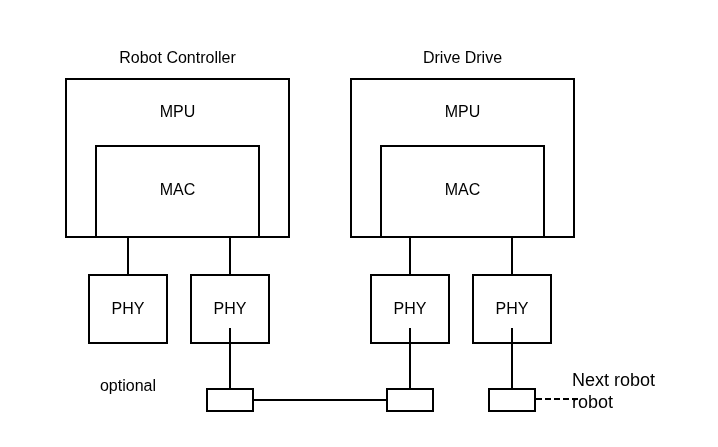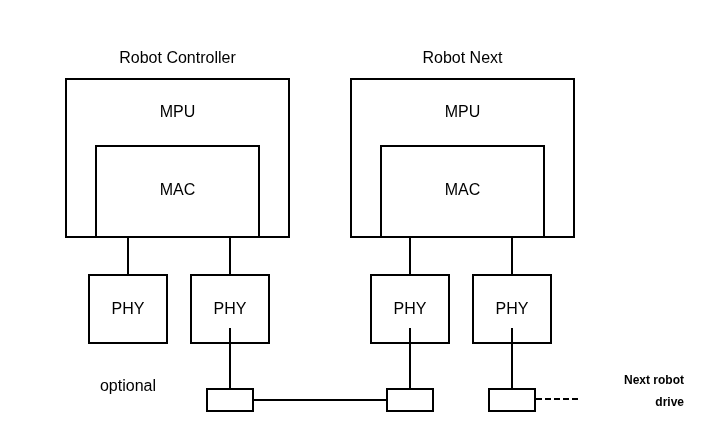--- a/index.html
+++ b/index.html
@@ -64,34 +64,33 @@
     border: 2px solid var(--line, #000);
     background: var(--background, #fff);
   }
   .dashed {
     position: absolute;
     border-top: 2px dashed var(--line, #000);
     height: 0;
   }
   .annotation {
     position: absolute;
-    font-size: 12px;
+    font-size: 18px;
     line-height: 22px;
-    text-align: right;
+    text-align: left;
     color: var(--text, #000);
-    font-weight: bold;
   }
 </style>
 </head>
 <body>
 
 <div class="canvas">
 
   <div class="label" style="left:65px; top:48px; width:225px;">Robot Controller</div>
-  <div class="label" style="left:350px; top:48px; width:225px;">Robot Next</div>
+  <div class="label" style="left:350px; top:48px; width:225px;">Drive Drive</div>
 
   <div class="box transparent" style="left:65px; top:78px; width:225px; height:160px;"></div>
   <div class="label" style="left:65px; top:102px; width:225px;">MPU</div>
   <div class="box" style="left:95px; top:145px; width:165px; height:93px;"></div>
   <div class="label" style="left:95px; top:180px; width:165px;">MAC</div>
 
   <div class="box transparent" style="left:350px; top:78px; width:225px; height:160px;"></div>
   <div class="label" style="left:350px; top:102px; width:225px;">MPU</div>
   <div class="box" style="left:380px; top:145px; width:165px; height:93px;"></div>
   <div class="label" style="left:380px; top:180px; width:165px;">MAC</div>
@@ -123,16 +122,16 @@
   <div class="port" style="left:206px;"></div>
   <div class="port" style="left:386px;"></div>
   <div class="port" style="left:488px;"></div>
 
   <div class="hline" style="left:254px; top:399px; width:132px;"></div>
 
   <div class="dashed" style="left:536px; top:398px; width:42px;"></div>
 
   <div class="annotation" style="left:572px; top:369px; width:112px;">
     <div>Next robot</div>
-    <div>drive</div>
+    <div>robot</div>
   </div>
 
 </div>
 
 </body></html>

